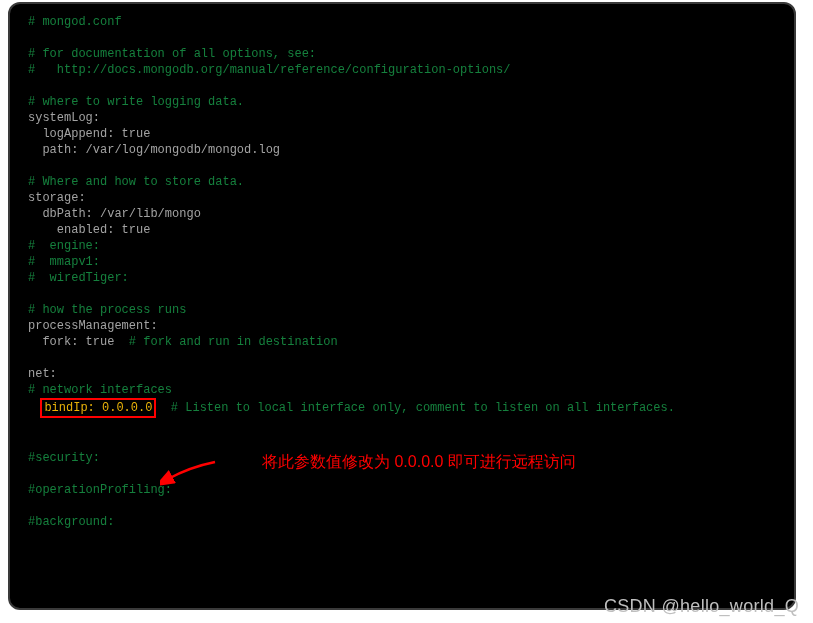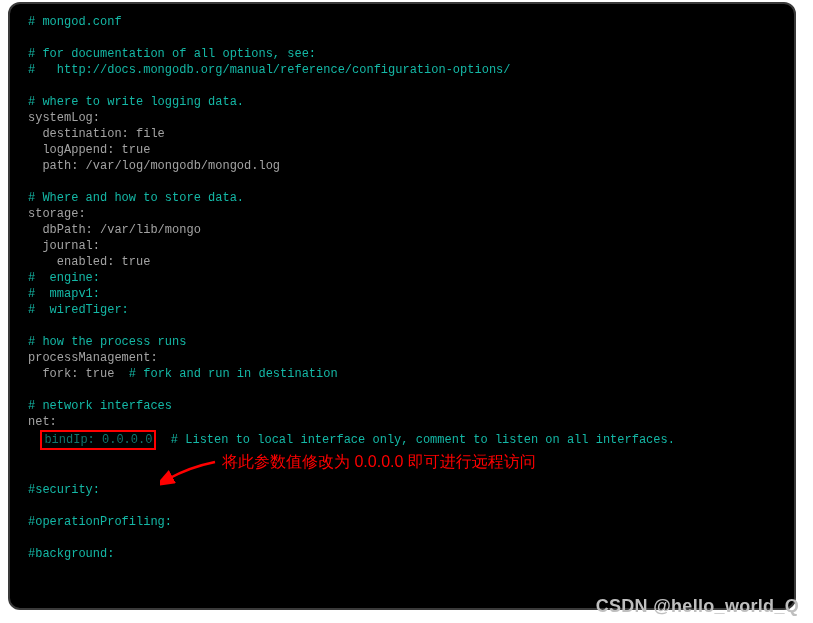--- a/index.html
+++ b/index.html
@@ -18,82 +18,80 @@
       height: 608px;
       background: #000000;
       border: 2px solid #3a3a3a;
       border-radius: 12px;
       padding: 10px 18px;
       font-size: 12px;
       line-height: 16px;
       overflow: hidden;
     }
     .line { white-space: pre; color: #ffffff; }
-    .comment { color: #14b8a6; font-family: Liberation Mono, monospace; }
+    .comment { color: #15803d; font-family: Liberation Mono, monospace; }
     .plain { color: #a3a3a3; }
     .red-box {
       display: inline-block;
       border: 2px solid #ff0000;
       padding: 0 2px;
       margin-left: -2px;
-      color: #0f766e;
+      color: #eab308;
     }
     .annotation {
       position: absolute;
       color: #ff0000;
       font-family: "Microsoft YaHei", "SimHei", sans-serif;
       font-size: 16px;
       pointer-events: none;
+      margin-left: 40px;
     }
     .arrow {
       position: absolute;
       pointer-events: none;
     }
     .watermark {
       position: absolute;
       bottom: 6px;
       right: 14px;
       color: #bfbfbf;
       font-family: Arial, sans-serif;
       font-size: 18px;
       letter-spacing: 0.3px;
-      font-weight: bold;
     }
   </style>
 </head>
 <body>
 
 <div class="terminal">
   <div id="code-container">
       <div class="line"><span class="comment"># mongod.conf</span></div>
       <div class="line">&nbsp;</div>
       <div class="line"><span class="comment"># for documentation of all options, see:</span></div>
       <div class="line"><span class="comment">#   http://docs.mongodb.org/manual/reference/configuration-options/</span></div>
       <div class="line">&nbsp;</div>
       <div class="line"><span class="comment"># where to write logging data.</span></div>
       <div class="line"><span class="plain">systemLog:</span></div>
-      <div class="line"><span class="plain">  destination: file</span></div>
       <div class="line"><span class="plain">  logAppend: true</span></div>
       <div class="line"><span class="plain">  path: /var/log/mongodb/mongod.log</span></div>
       <div class="line">&nbsp;</div>
       <div class="line"><span class="comment"># Where and how to store data.</span></div>
       <div class="line"><span class="plain">storage:</span></div>
       <div class="line"><span class="plain">  dbPath: /var/lib/mongo</span></div>
-      <div class="line"><span class="plain">  journal:</span></div>
       <div class="line"><span class="plain">    enabled: true</span></div>
       <div class="line"><span class="comment">#  engine:</span></div>
       <div class="line"><span class="comment">#  mmapv1:</span></div>
       <div class="line"><span class="comment">#  wiredTiger:</span></div>
       <div class="line">&nbsp;</div>
       <div class="line"><span class="comment"># how the process runs</span></div>
       <div class="line"><span class="plain">processManagement:</span></div>
       <div class="line"><span class="plain">  fork: true  </span><span class="comment"># fork and run in destination</span></div>
       <div class="line">&nbsp;</div>
+      <div class="line"><span class="plain">net:</span></div>
       <div class="line"><span class="comment"># network interfaces</span></div>
-      <div class="line"><span class="plain">net:</span></div>
       <div class="line"><span class="plain">  </span><span class="red-box">bindIp: 0.0.0.0</span><span class="plain">  </span><span class="comment"># Listen to local interface only, comment to listen on all interfaces.</span></div>
       <div class="line">&nbsp;</div>
       <div class="line">&nbsp;</div>
       <div class="line"><span class="comment">#security:</span></div>
       <div class="line">&nbsp;</div>
       <div class="line"><span class="comment">#operationProfiling:</span></div>
       <div class="line">&nbsp;</div>
       <div class="line"><span class="comment">#background:</span></div>
       <div class="line">&nbsp;</div>
     </div>

